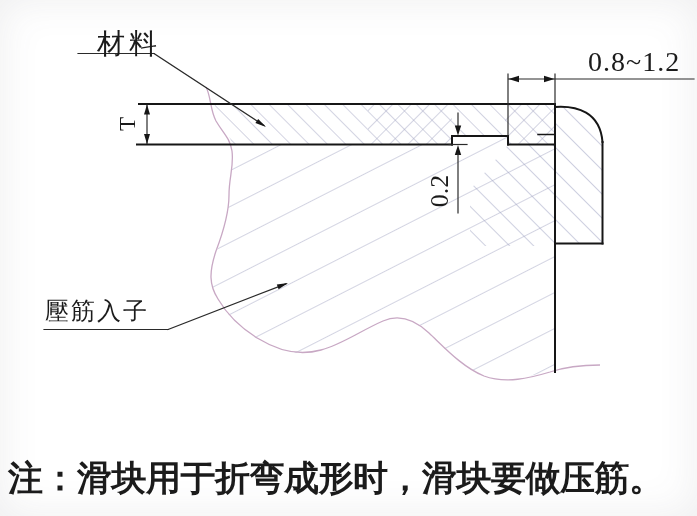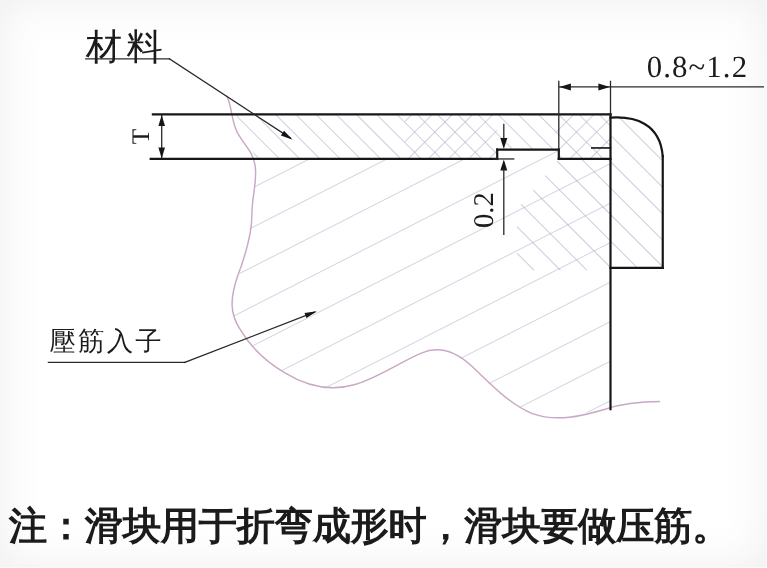--- a/index.html
+++ b/index.html
@@ -16,21 +16,21 @@
   }
   #drawing{position:absolute;left:0;top:0;}
   .ol{stroke:var(--outline);stroke-width:2;fill:none;stroke-linecap:square;}
   .ol-thin{stroke:var(--outline);stroke-width:1.5;fill:none;stroke-linecap:square;}
   .dim{stroke:var(--dimension);stroke-width:1.2;fill:none;stroke-linecap:square;}
   .arrow{fill:var(--outline);stroke:none;}
   .hl{stroke:var(--hatch);stroke-width:1;}
   .hls{stroke:var(--hatch-slide);stroke-width:1;}
   .wavy{stroke:var(--break-line);stroke-width:1.3;fill:none;}
   .label{position:absolute;white-space:nowrap;color:var(--text);line-height:1.05;}
-  .lbl-material{left:78px;top:29px;font-size:33px;letter-spacing:4px;font-family:Liberation Mono, monospace;}
+  .lbl-material{left:97px;top:29px;font-size:28px;letter-spacing:4px;}
   .lbl-insert{left:45px;top:299px;font-size:24px;letter-spacing:2px;}
   .dim-gap{left:588px;top:47px;font-size:28px;letter-spacing:1px;}
   .dim-step{left:420px;top:177px;width:40px;height:28px;font-size:26px;
             transform:rotate(-90deg);transform-origin:center;text-align:center;}
   .dim-t{left:116px;top:112px;width:24px;height:24px;font-size:23px;
          transform:rotate(-90deg);transform-origin:center;text-align:center;}
   .note{left:8px;top:461px;font-size:35px;letter-spacing:-0.5px;font-weight:bold;}
 </style>
 </head>
 <body>

